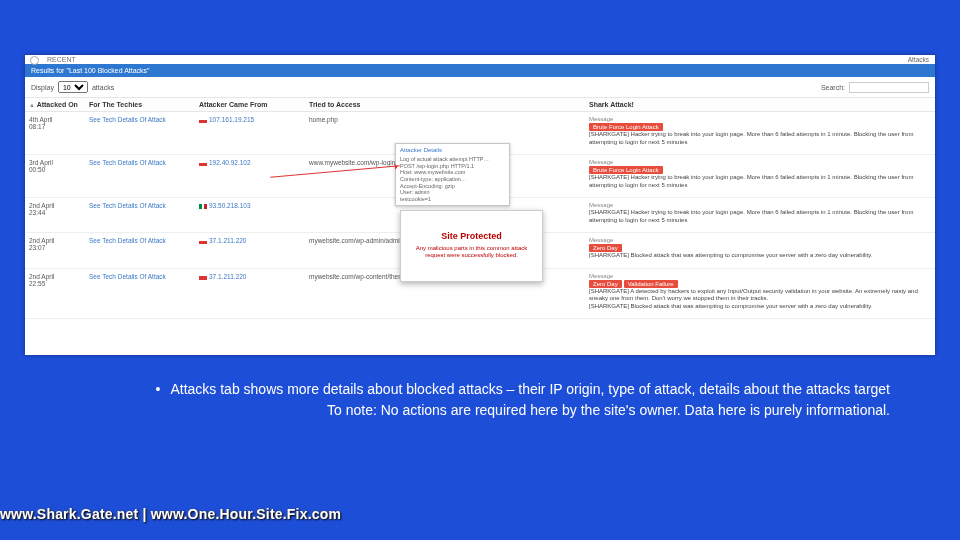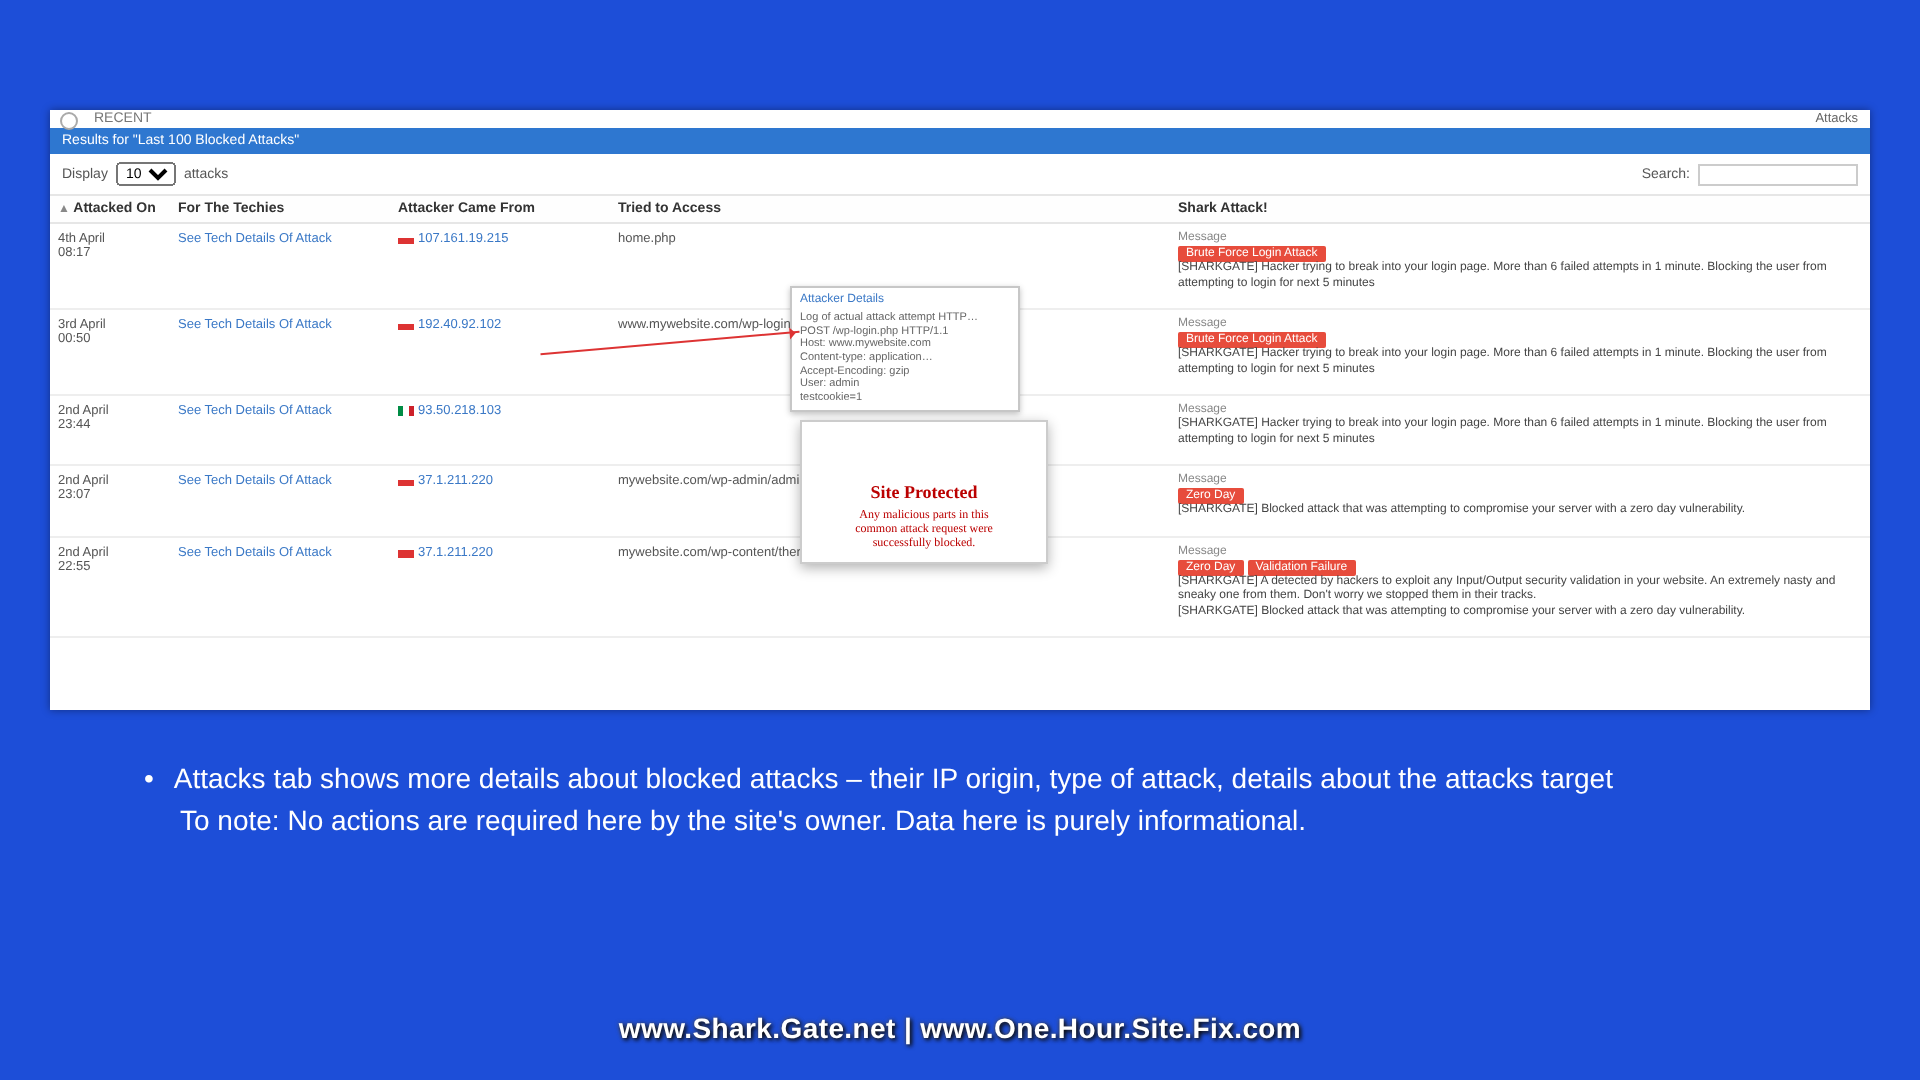--- a/index.html
+++ b/index.html
@@ -132,50 +132,50 @@
   .arrow::after{
     content:"";
     position:absolute; right:-1px; top:-3px;
     border: 3px solid transparent;
     border-left-color:#d33;
   }
 
   .popup {
     position: absolute;
     left: 375px; top: 155px;
-    width: 124px; height: 72px;
+    width: 143px; height: 72px;
     background: #fff;
     border: 1px solid #ccc;
     box-shadow: 0 2px 6px rgba(0,0,0,.3);
-    padding: 20px;
-    font-family: Liberation Serif, serif;
+    padding: 10px;
   }
   .popup .pp-title {
     color:#b00; font-weight:bold; font-size:9px; text-align:center; margin-top:10px;
   }
   .popup .pp-body {
     color:#b00; font-size:6px; text-align:center; margin-top:4px; line-height:1.15;
   }
 
   
   .bullets {
     position: absolute;
     left: 90px; top: 380px;
     width: 800px;
     color: #fff;
     font-size: 14px;
     line-height: 1.35;
+    text-align: right;
   }
   .bullets .dot { margin-left:-18px; padding-right:10px; }
   .tonote { margin-top: 2px; }
 
   .footer {
     position: absolute;
     left: 0; right: 0; bottom: 18px;
-    text-align: center;
+    text-align: left;
     color: #fff;
     font-weight: bold;
     font-size: 14px;
     letter-spacing: .2px;
     text-shadow: 1px 1px 2px #000, 0 0 2px #555;
   }
 
   
   col.c-date { width: 60px; }
   col.c-tech { width: 110px; }

